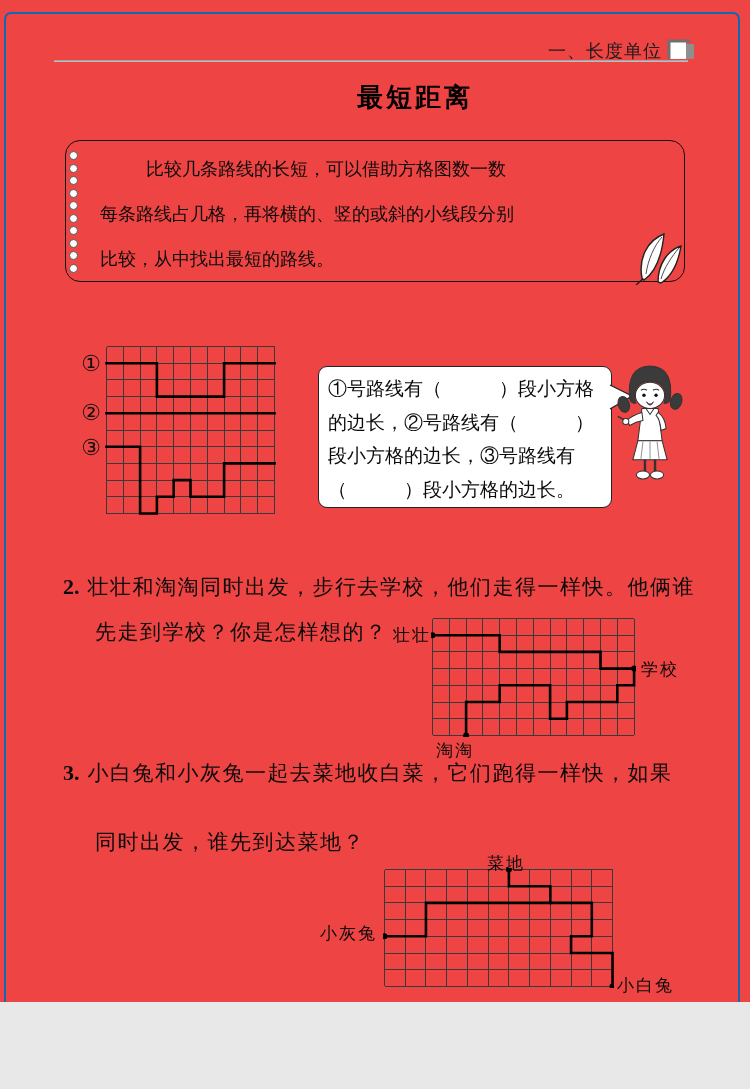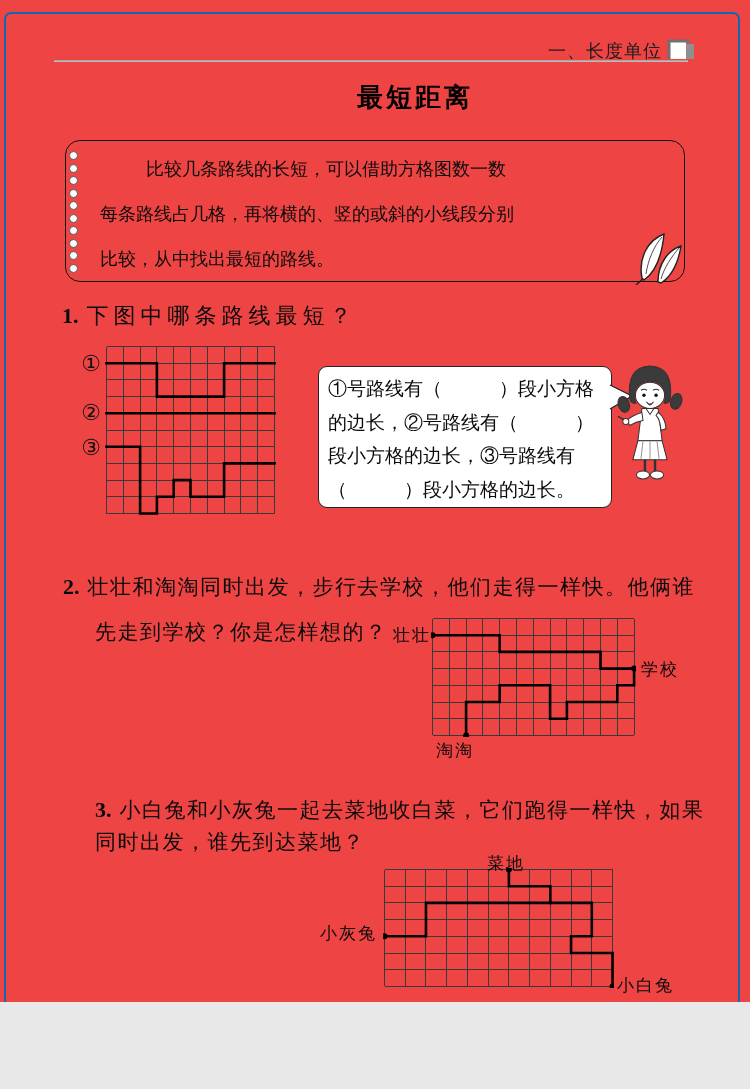--- a/index.html
+++ b/index.html
@@ -25,21 +25,21 @@
   .hole{width:7px;height:7px;border:1.3px solid #555;border-radius:50%;background:#fff;}
   .note-text{position:absolute;left:100px;top:147px;width:578px;
              font-size:18px;line-height:45px;color:#0a0a0a;}
   .note-text .indent{text-indent:46px;}
   .leaf{position:absolute;left:634px;top:230px;}
   
   .q-line{position:absolute;font-size:21px;letter-spacing:1.5px;white-space:nowrap;color:#0a0a0a;}
   .q-line b{letter-spacing:0;margin-right:8px;font-size:22px;}
   .q1-line{left:62px;top:301px;font-size:22px;letter-spacing:5px;}
   .q2-l1{left:63px;top:573px;} .q2-l2{left:95px;top:618px;}
-  .q3-l1{left:63px;top:796px;margin-left:32px;} .q3-l2{left:95px;top:828px;}
+  .q3-l1{left:63px;top:759px;} .q3-l2{left:95px;top:828px;}
   
   svg.grid{position:absolute;}
   .gl{stroke:#3a3a3a;stroke-width:1;shape-rendering:crispEdges;}
   .route{stroke:#000;stroke-width:2.6;fill:none;stroke-linecap:square;stroke-linejoin:miter;}
   .dot{fill:#000;}
   #g1{left:105px;top:345px;} #g2{left:431px;top:617px;} #g3{left:383px;top:868px;}
   .route-num{position:absolute;left:79px;width:24px;text-align:center;
              font-size:22px;color:#111;}
   
   .hint-box{position:absolute;left:318px;top:366px;width:292px;height:140px;
@@ -96,23 +96,20 @@
   <span class="leaf">
     <svg width="50" height="55" viewBox="0 0 50 55">
       <path d="M2,55 Q8,50 11,46" fill="none" stroke="#222" stroke-width="1.3"></path>
       <path d="M8,48 C4,28 14,10 30,4 C28,24 22,42 10,50 Z" fill="#fff" stroke="#222" stroke-width="1.4"></path>
       <path d="M12,44 C14,30 20,16 28,7" fill="none" stroke="#222" stroke-width="0.8"></path>
       <path d="M24,52 C24,34 34,20 47,16 C44,34 38,46 27,53 Z" fill="#fff" stroke="#222" stroke-width="1.4"></path>
       <path d="M27,49 C30,38 38,26 45,18" fill="none" stroke="#222" stroke-width="0.8"></path>
     </svg>
   </span>
 
-  <div class="q-line q1-line">
-    <b>1.</b><span>下图中哪条路线最短？</span>
-  </div>
   <span class="route-num" style="top:351px">①</span>
   <span class="route-num" style="top:400px">②</span>
   <span class="route-num" style="top:435px">③</span>
   <svg id="g1" class="grid" width="171" height="170">
       <line class="gl" x1="1.5" y1="1.5" x2="1.5" y2="168.5"></line>
       <line class="gl" x1="18.3" y1="1.5" x2="18.3" y2="168.5"></line>
       <line class="gl" x1="35.1" y1="1.5" x2="35.1" y2="168.5"></line>
       <line class="gl" x1="51.900000000000006" y1="1.5" x2="51.900000000000006" y2="168.5"></line>
       <line class="gl" x1="68.7" y1="1.5" x2="68.7" y2="168.5"></line>
       <line class="gl" x1="85.5" y1="1.5" x2="85.5" y2="168.5"></line>

